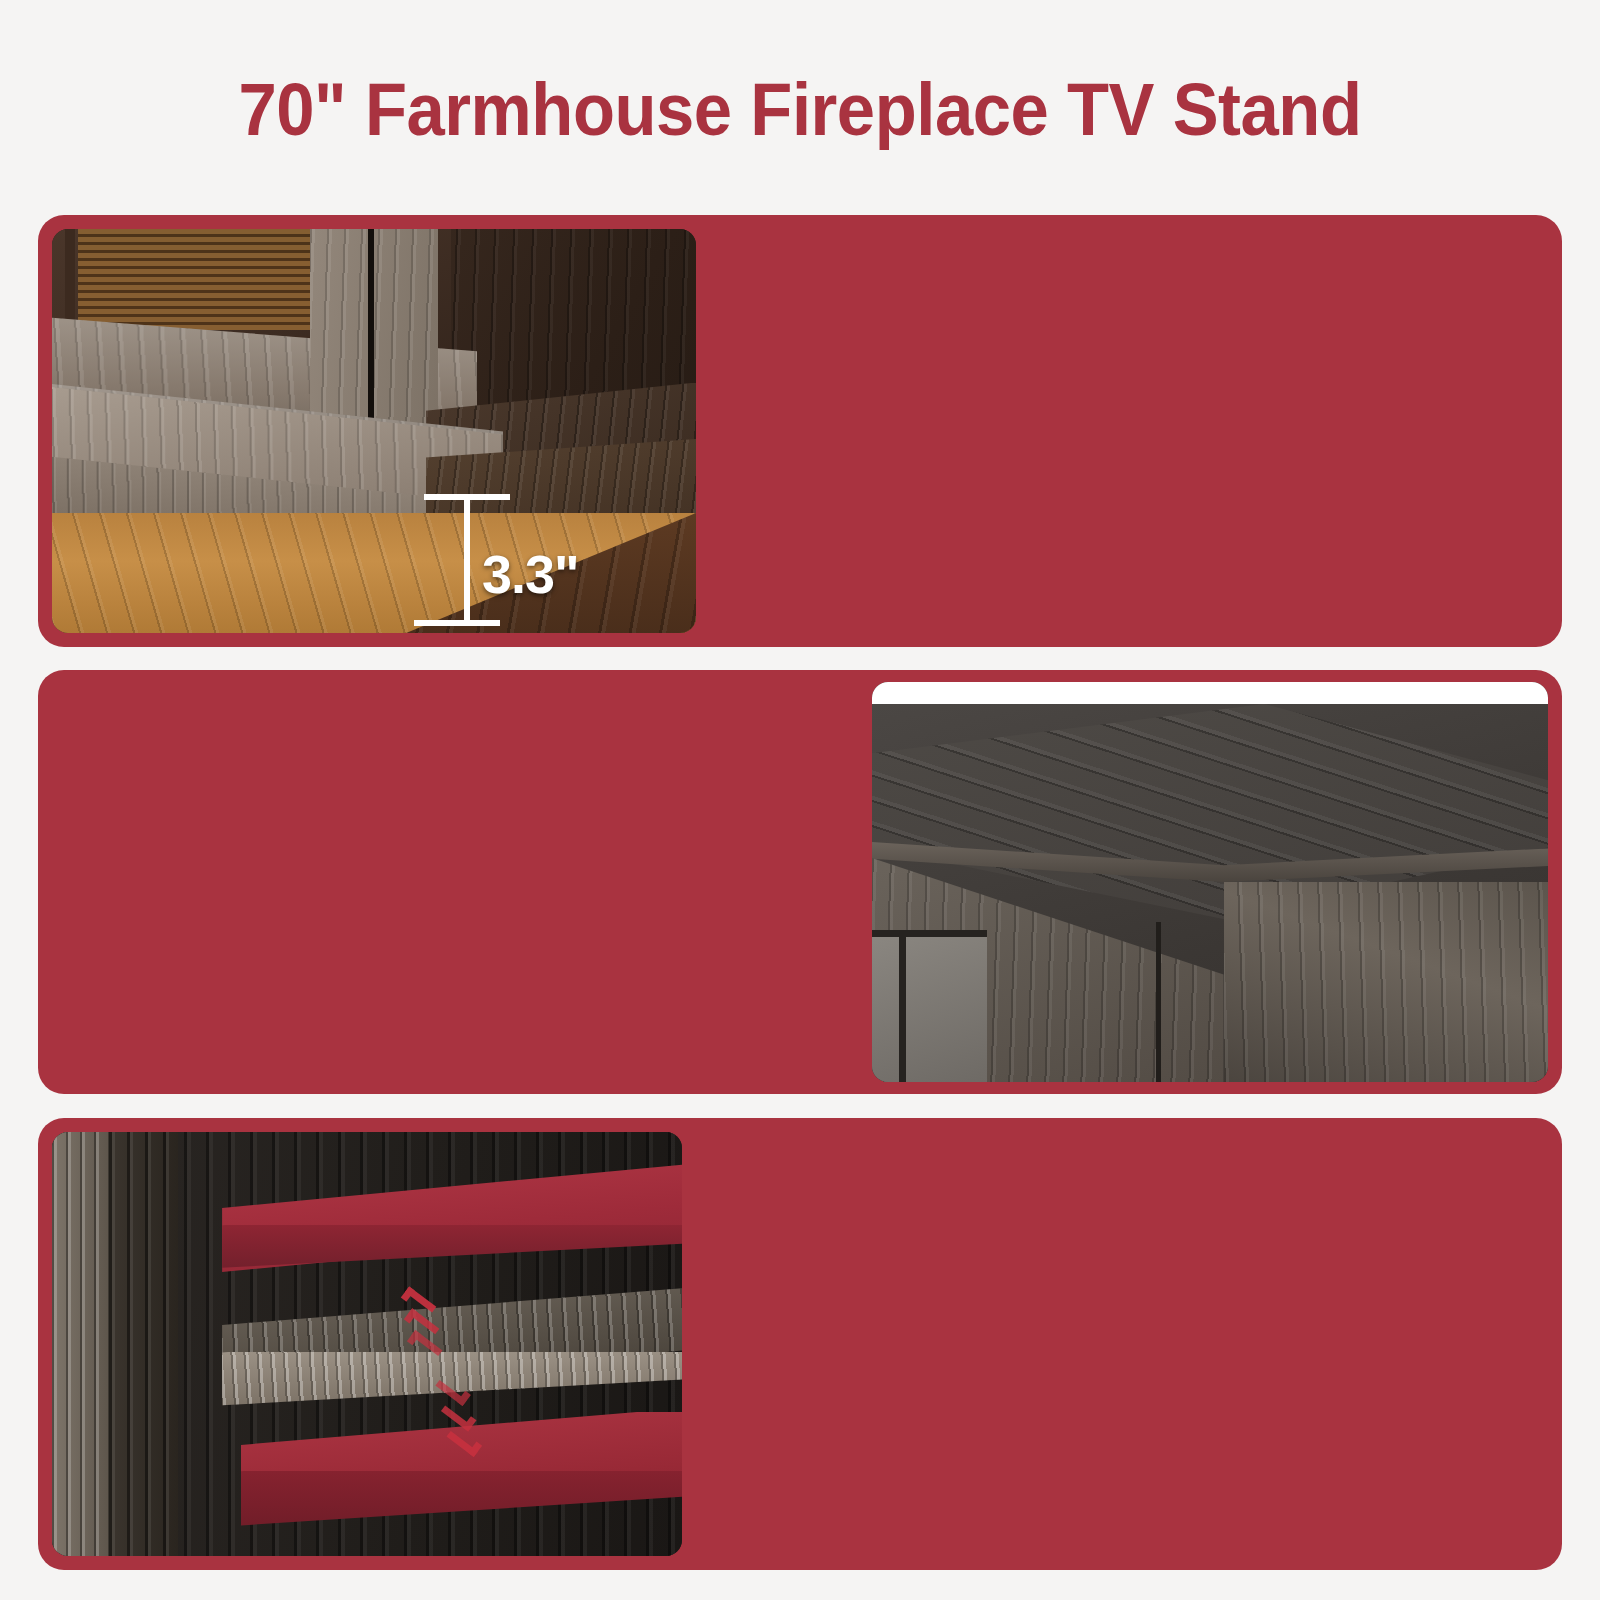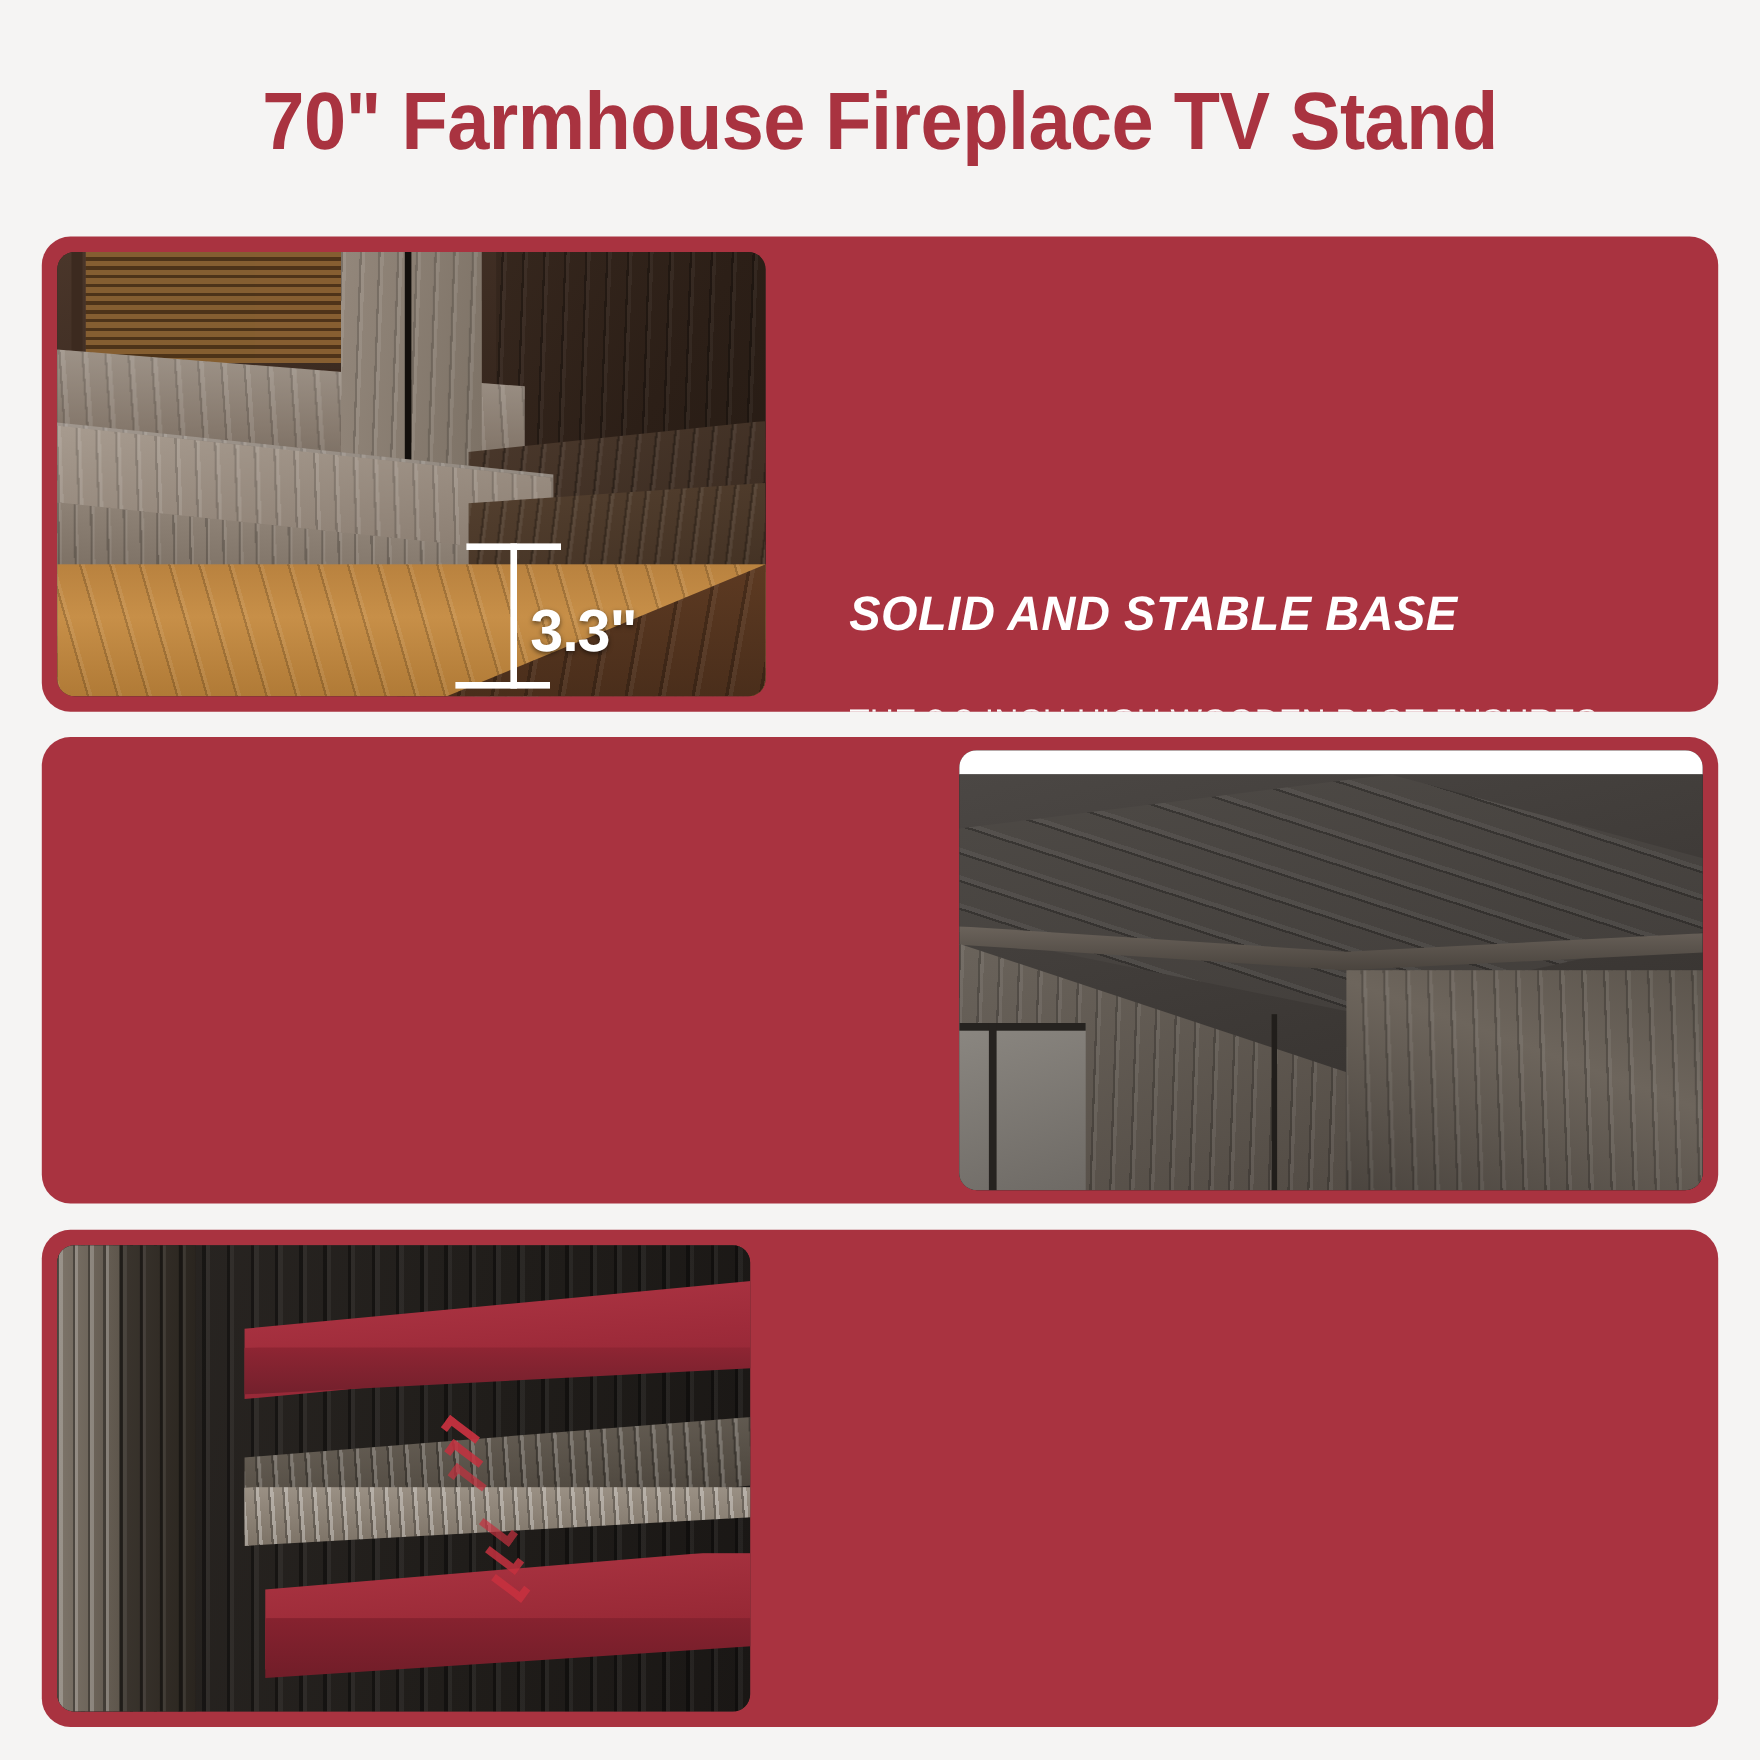--- a/index.html
+++ b/index.html
@@ -395,24 +395,20 @@
       <div class="p1-floor-dark"></div>
 
       <div class="dim">
         <div class="cap-top"></div>
         <div class="vline"></div>
         <div class="cap-bot"></div>
       </div>
       <div class="dim-label">3.3"</div>
     </div>
 
-    <div class="txt" id="txt-1">
-      <div class="heading">SOLID AND STABLE BASE</div>
-      <div class="body">THE 3.3-INCH HIGH WOODEN BASE ENSURES STABILITY AND NO WOBBLING</div>
-    </div>
   </div>
 
   <div class="panel" id="panel-2">
 
     <div class="photo" id="photo-2">
       <div class="p2-white"></div>
       <div class="p2-bg"></div>
       <div class="p2-top"></div>
       <div class="p2-edge"></div>
       <div class="p2-left"></div>

